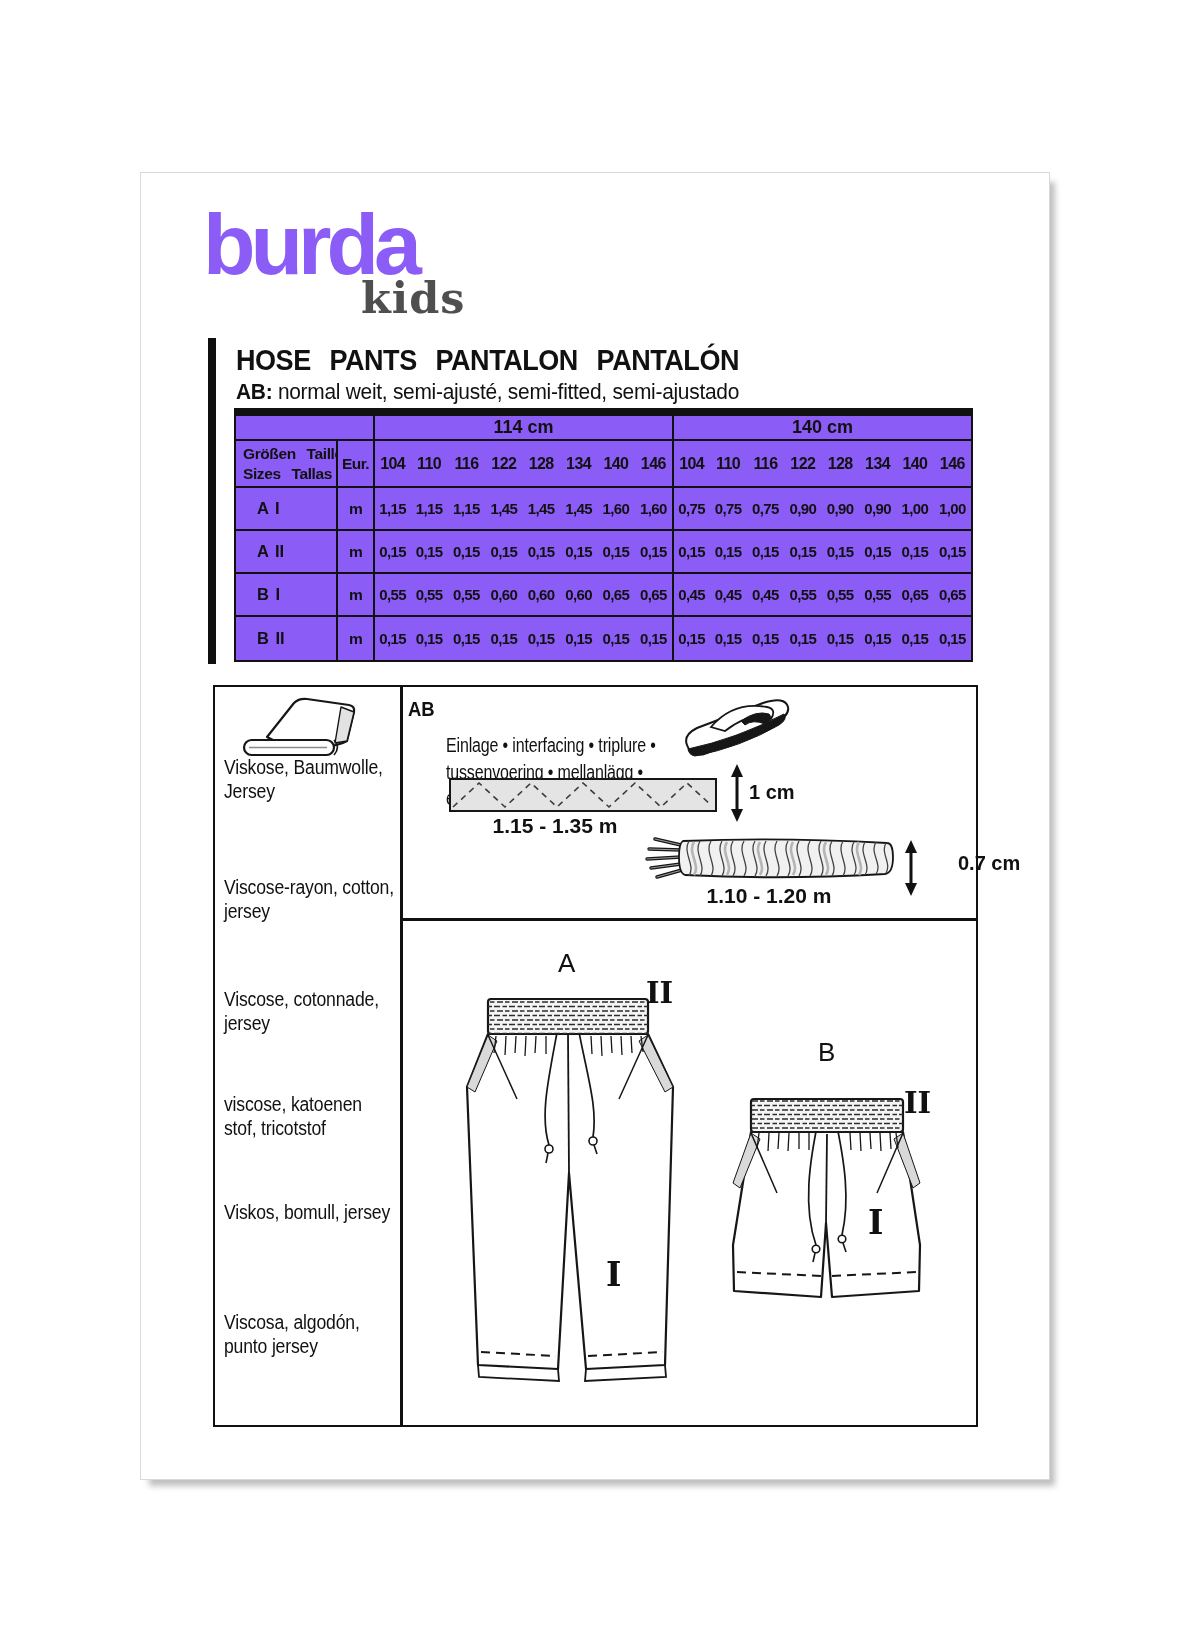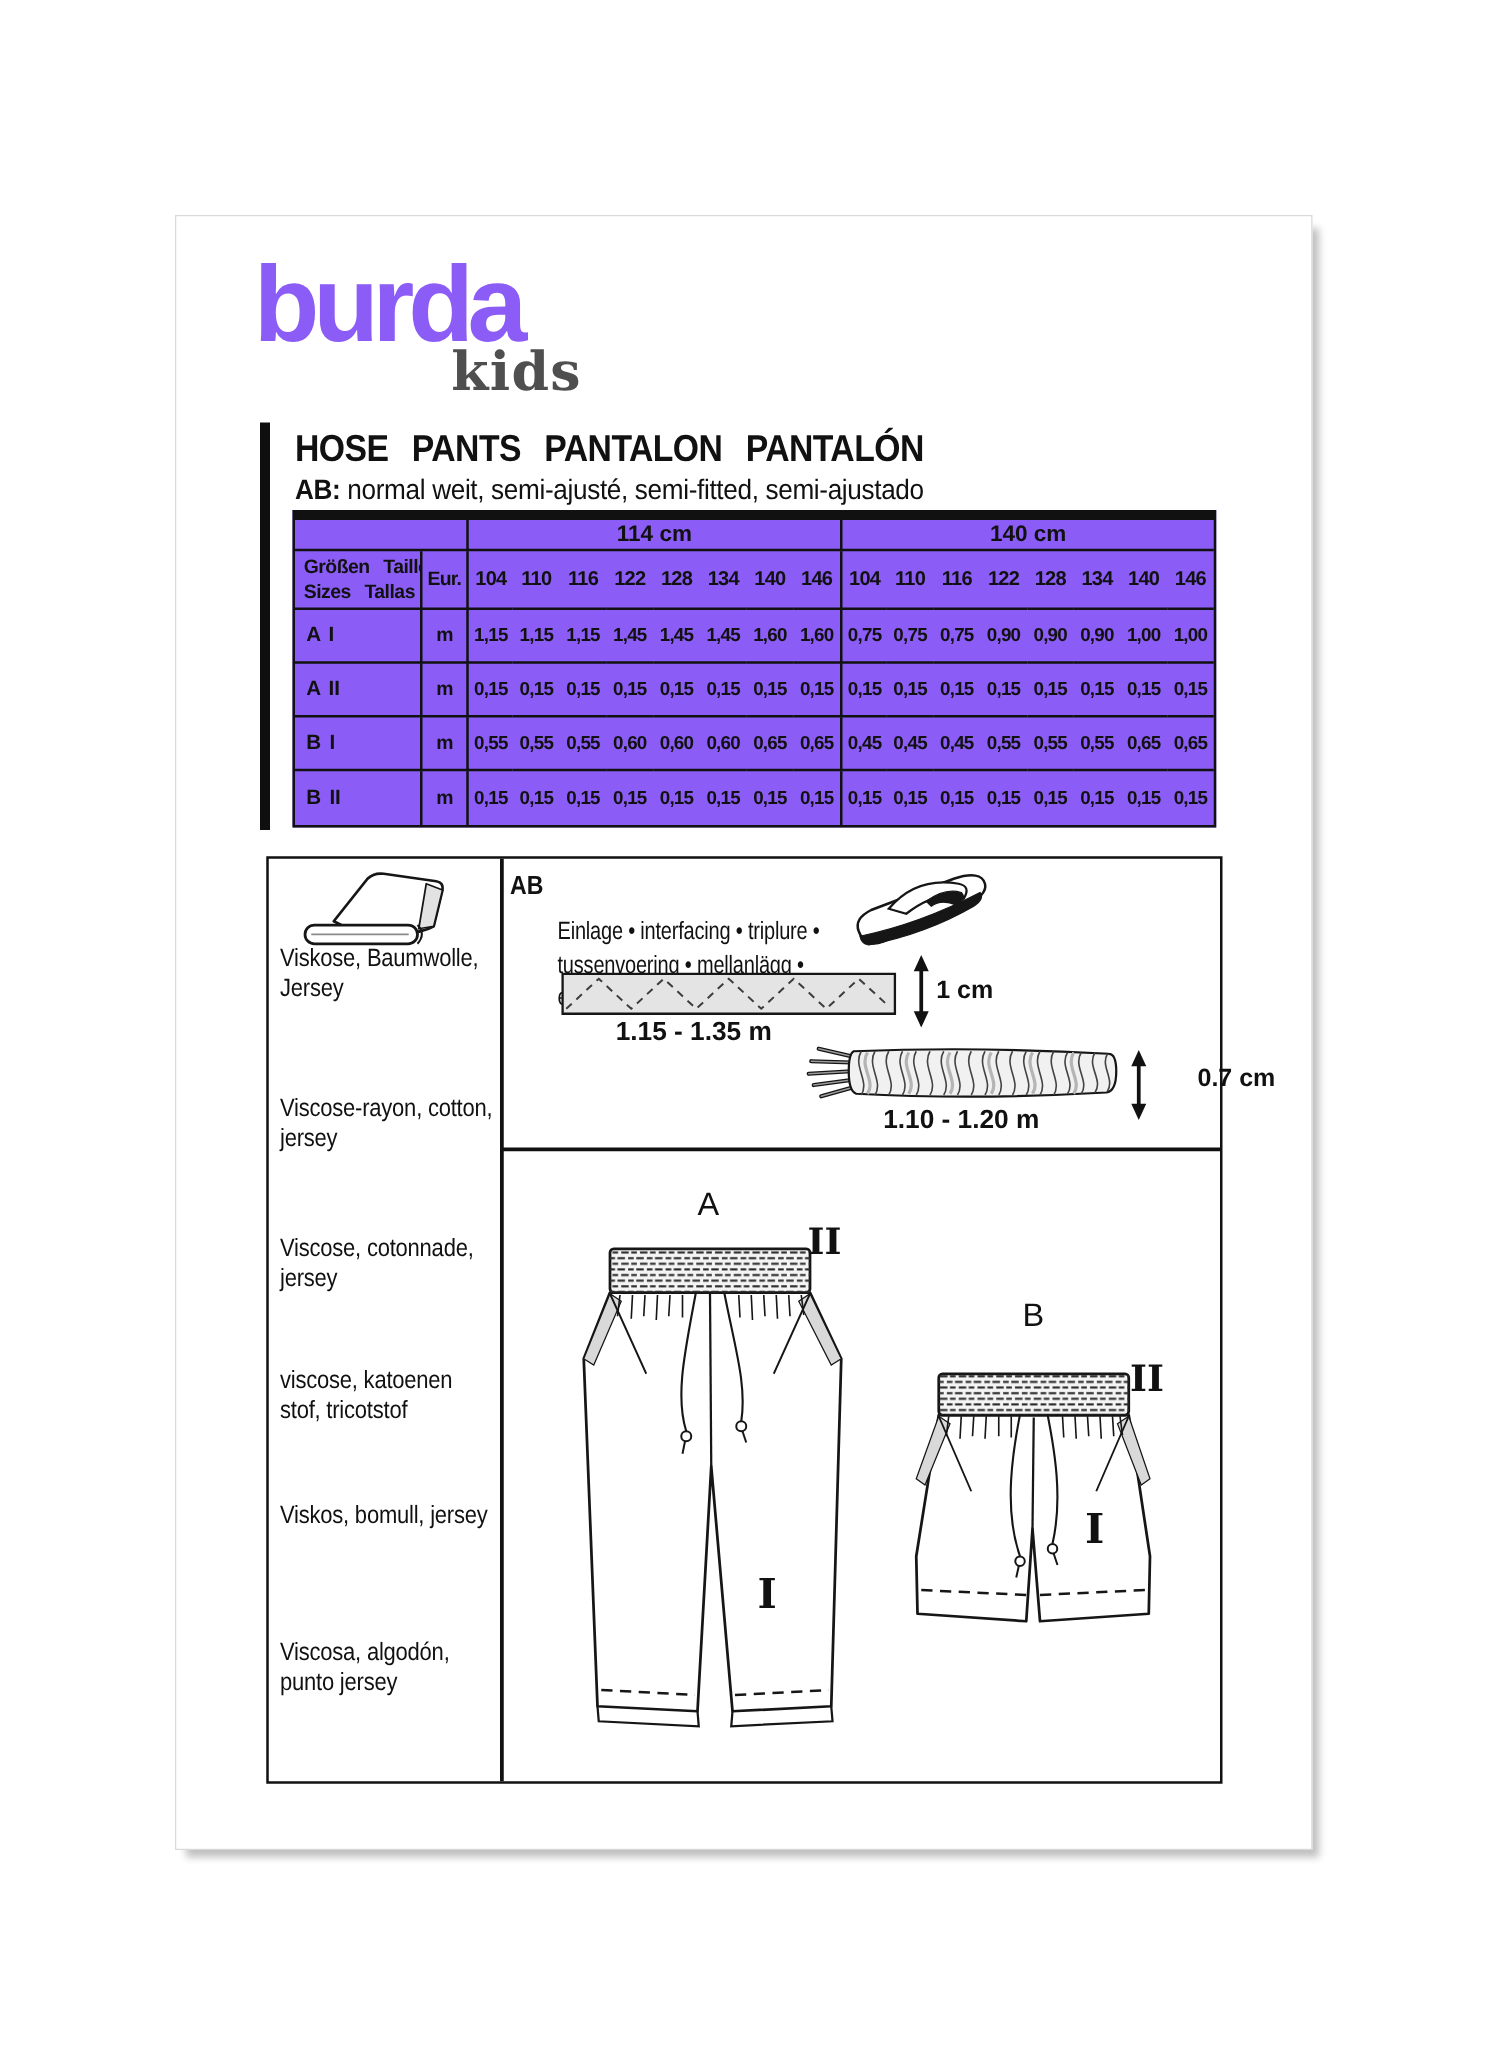--- a/index.html
+++ b/index.html
@@ -60,21 +60,21 @@
   .vl{border-left:2px solid #111;}
   .lastrow{border-bottom:none;}
   .c-span2{grid-column:1 / 3;border-bottom:2px solid #111;}
   .c-group{font-size:18px;letter-spacing:0;}
   .lblhead{
     flex-direction:column;align-items:flex-start;justify-content:center;
     padding-left:7px;font-size:15.5px;line-height:1.25;word-spacing:7px;letter-spacing:-0.4px;
   }
   .eurhead{font-size:15.5px;}
   .szhead{font-size:16px;}
-  .rowlabel{justify-content:flex-start;padding-left:9px;font-size:16.5px;letter-spacing:0;word-spacing:2px;}
+  .rowlabel{justify-content:flex-start;padding-left:21px;font-size:16.5px;letter-spacing:0;word-spacing:2px;}
   .unitcell{font-size:15.5px;}
   
   .materials-box{
     position:absolute;left:72px;top:512px;width:765px;height:742px;
     border:2.5px solid #111;box-sizing:border-box;background:#fff;
   }
   .v-div{position:absolute;left:185px;top:0;bottom:0;width:2.5px;background:#111;}
   .h-div{position:absolute;left:185px;right:0;top:231px;height:2.5px;background:#111;}
   .fabric-icon{position:absolute;left:22px;top:8px;}
   .fabric-list > div{

